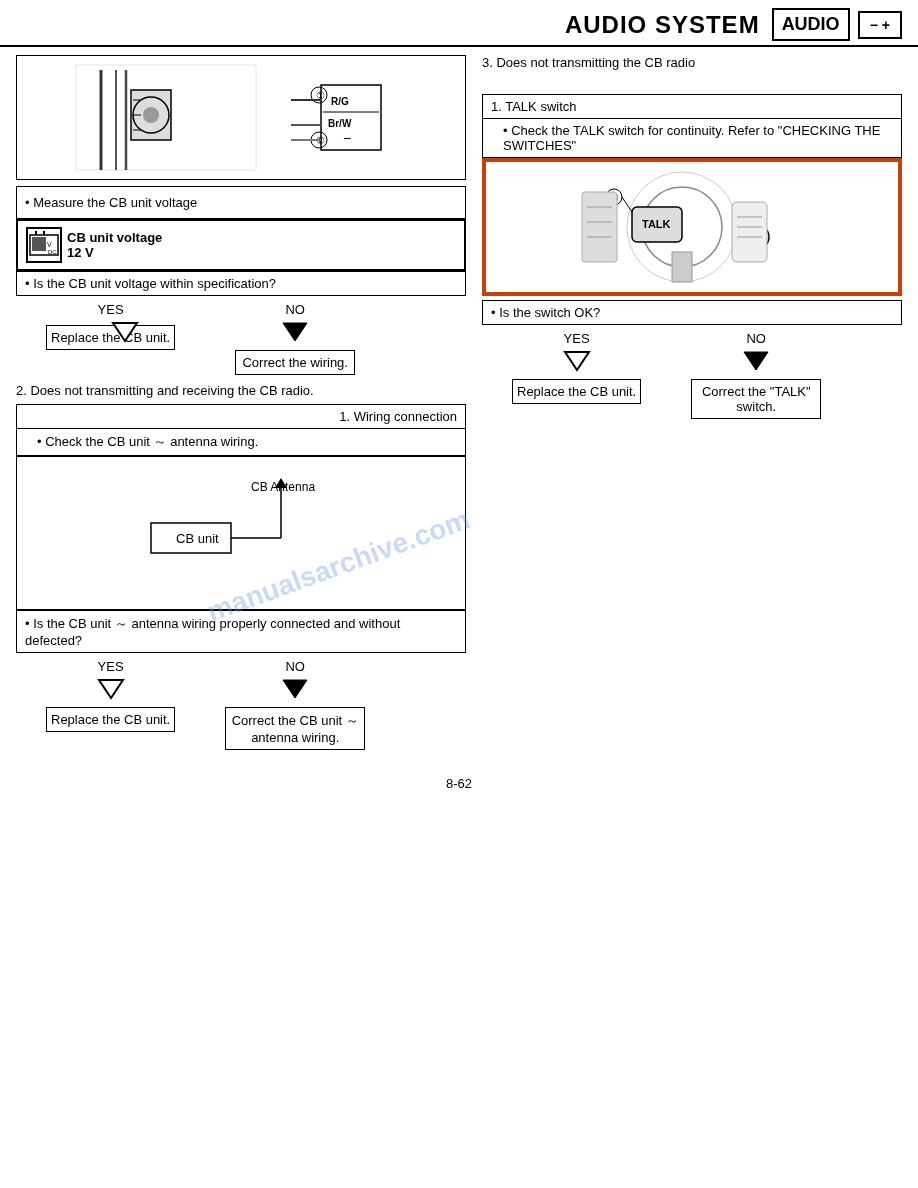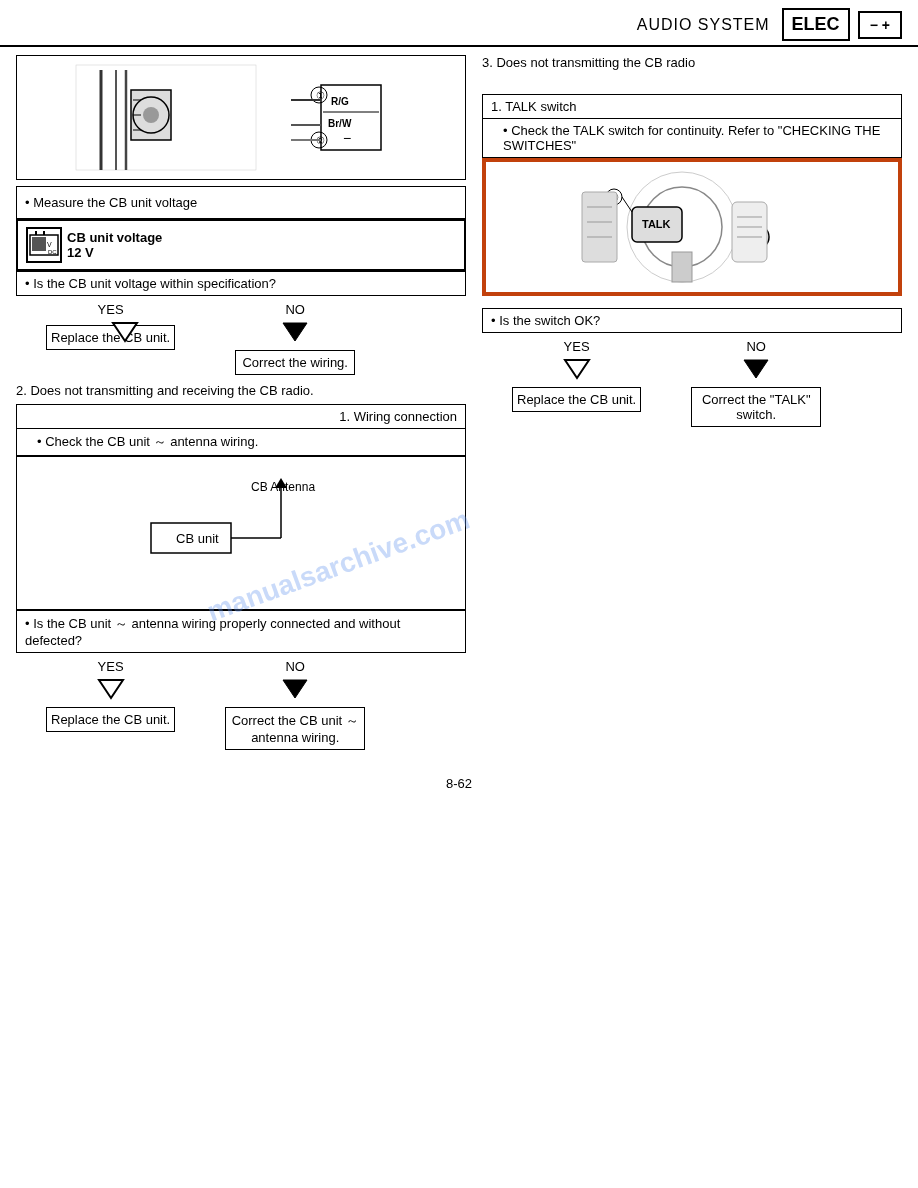--- a/index.html
+++ b/index.html
@@ -16,22 +16,22 @@
     
     .header {
       display: flex;
       align-items: center;
       justify-content: flex-end;
       padding: 8px 16px 4px 16px;
       border-bottom: 2px solid #000;
       margin-bottom: 8px;
     }
     .header-title {
-      font-size: 16px;
-      font-weight: normal;
+      font-size: 24px;
+      font-weight: bold;
       margin-right: 12px;
       letter-spacing: 1px;
       text-align: center;
     }
     .elec-badge {
       border: 2px solid #000;
       padding: 4px 8px;
       font-size: 18px;
       font-weight: bold;
       margin-right: 8px;
@@ -205,21 +205,21 @@
       padding: 4px 20px;
     }
   </style>
 </head>
 <body>
 
 <div class="watermark" style="top: 550px; left: 200px;">manualsarchive.com</div>
 
 <div class="header">
   <span class="header-title">AUDIO SYSTEM</span>
-  <span class="elec-badge">ELEC</span>
+  <span class="elec-badge">AUDIO</span>
   <span class="battery-icon">
     <span>−</span>
     <span>+</span>
   </span>
 </div>
 
 <div class="content">
 
   <div class="left-col">
 
@@ -386,21 +386,21 @@
         <line x1="165" y1="65" x2="190" y2="65" stroke="#999" stroke-width="1"></line>
         <line x1="165" y1="75" x2="190" y2="75" stroke="#999" stroke-width="1"></line>
 
         <rect x="10" y="30" width="35" height="70" rx="3" fill="#ddd" stroke="#aaa" stroke-width="1"></rect>
         <line x1="15" y1="45" x2="40" y2="45" stroke="#999" stroke-width="1"></line>
         <line x1="15" y1="60" x2="40" y2="60" stroke="#999" stroke-width="1"></line>
         <line x1="15" y1="75" x2="40" y2="75" stroke="#999" stroke-width="1"></line>
       </svg>
     </div>
 
-    <div class="question-row" style="border-top:1px solid #000; margin-top:12px;">• Is the switch OK?</div>
+    <div class="question-row" style="border-top:1px solid #000; margin-top:4px;">• Is the switch OK?</div>
 
     <div class="flow-row">
       <div class="flow-branch">
         <span class="branch-label">YES</span>
         <div style="margin-bottom:4px;">
           <svg width="28" height="22" viewBox="0 0 28 22">
             <polygon points="14,20 2,2 26,2" fill="white" stroke="black" stroke-width="2"></polygon>
           </svg>
         </div>
         <div class="action-box">Replace the CB unit.</div>

